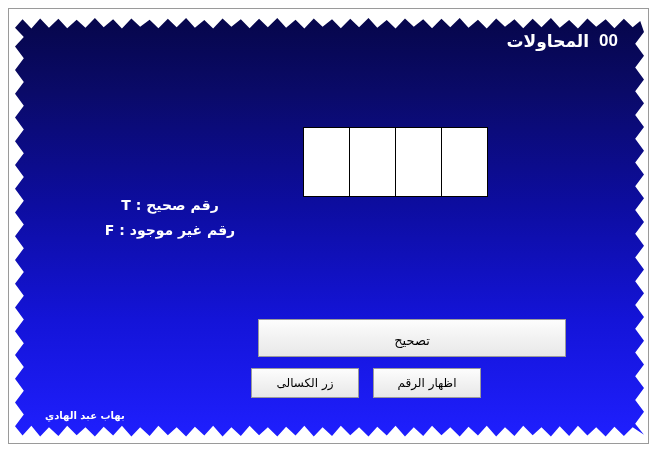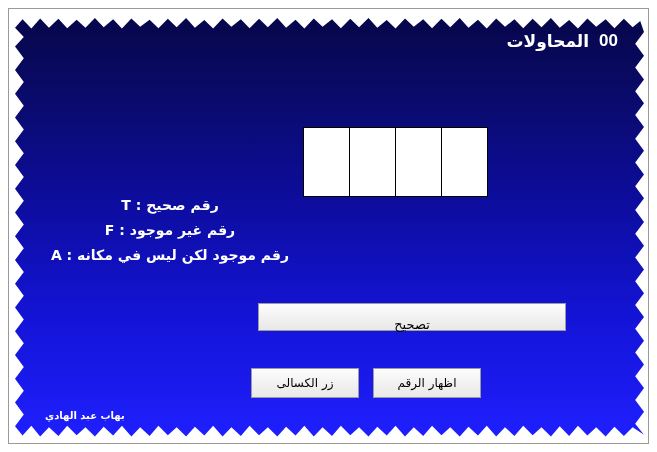--- a/index.html
+++ b/index.html
@@ -182,23 +182,23 @@
     font-size: 12px;
     font-family: "DejaVu Sans", "Liberation Sans", sans-serif;
     text-align: center;
     cursor: pointer;
     direction: rtl;
     box-sizing: border-box;
   }
   #btn-check {
     position: absolute;
     left: 243px;
-    top: 288px;
+    top: 304px;
     width: 308px;
-    height: 28px;
+    height: 38px;
     line-height: 42px;
     font-size: 13px;
   }
   #btn-row {
     position: absolute;
     left: 236px;
     top: 353px;
     display: flex;
     gap: 14px;
   }
@@ -234,21 +234,20 @@
     <div id="guess-boxes">
       <div class="guess-cell"></div>
       <div class="guess-cell"></div>
       <div class="guess-cell"></div>
       <div class="guess-cell"></div>
     </div>
 
     <div id="legend">
       <div class="legend-line">رقم صحيح : T</div>
       <div class="legend-line">رقم غير موجود : F</div>
-      <div class="legend-line">رقم موجود لكن ليس في مكانه : A</div>
     </div>
 
     <div class="btn" id="btn-check">تصحيح</div>
 
     <div id="btn-row">
       <div class="btn">زر الكسالى</div>
       <div class="btn">اظهار الرقم</div>
     </div>
 
     <div id="credit">بهاب عبد الهادي</div>

